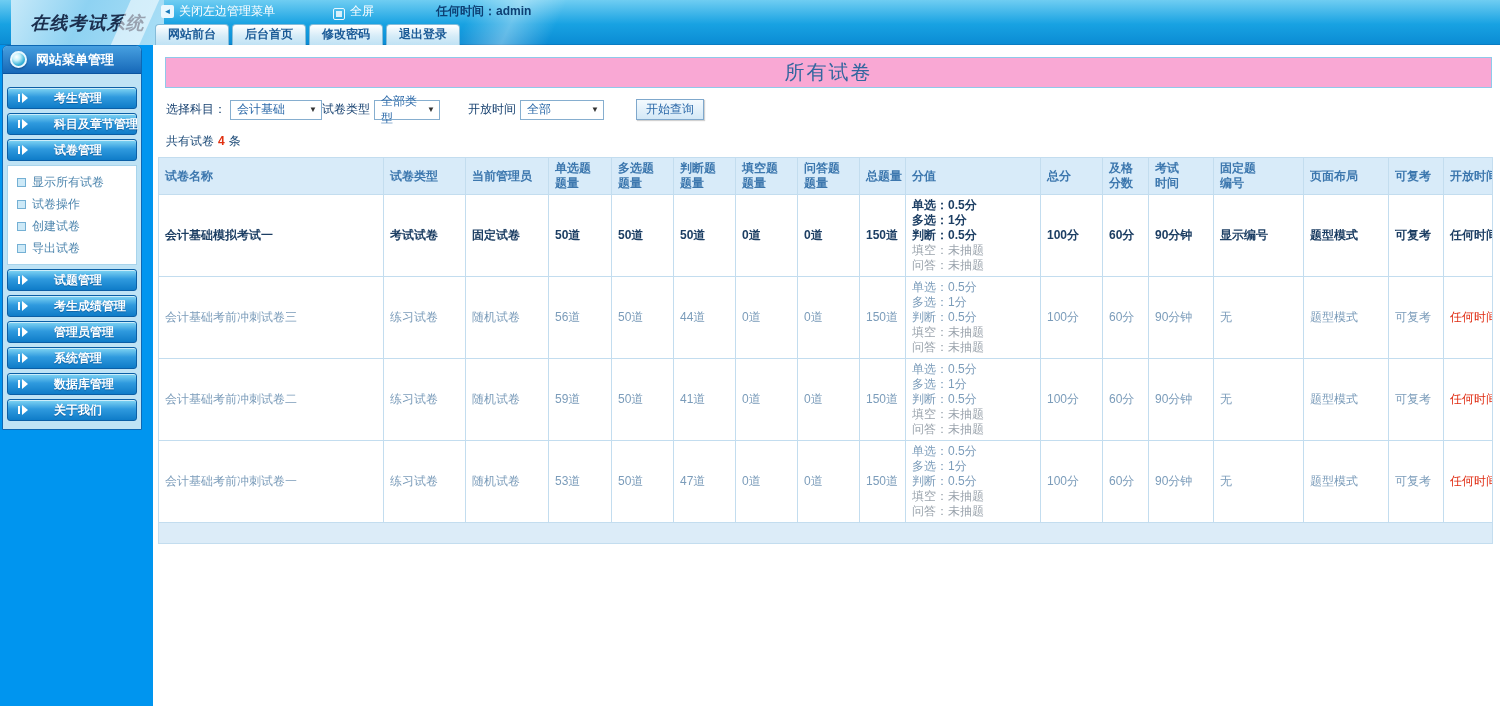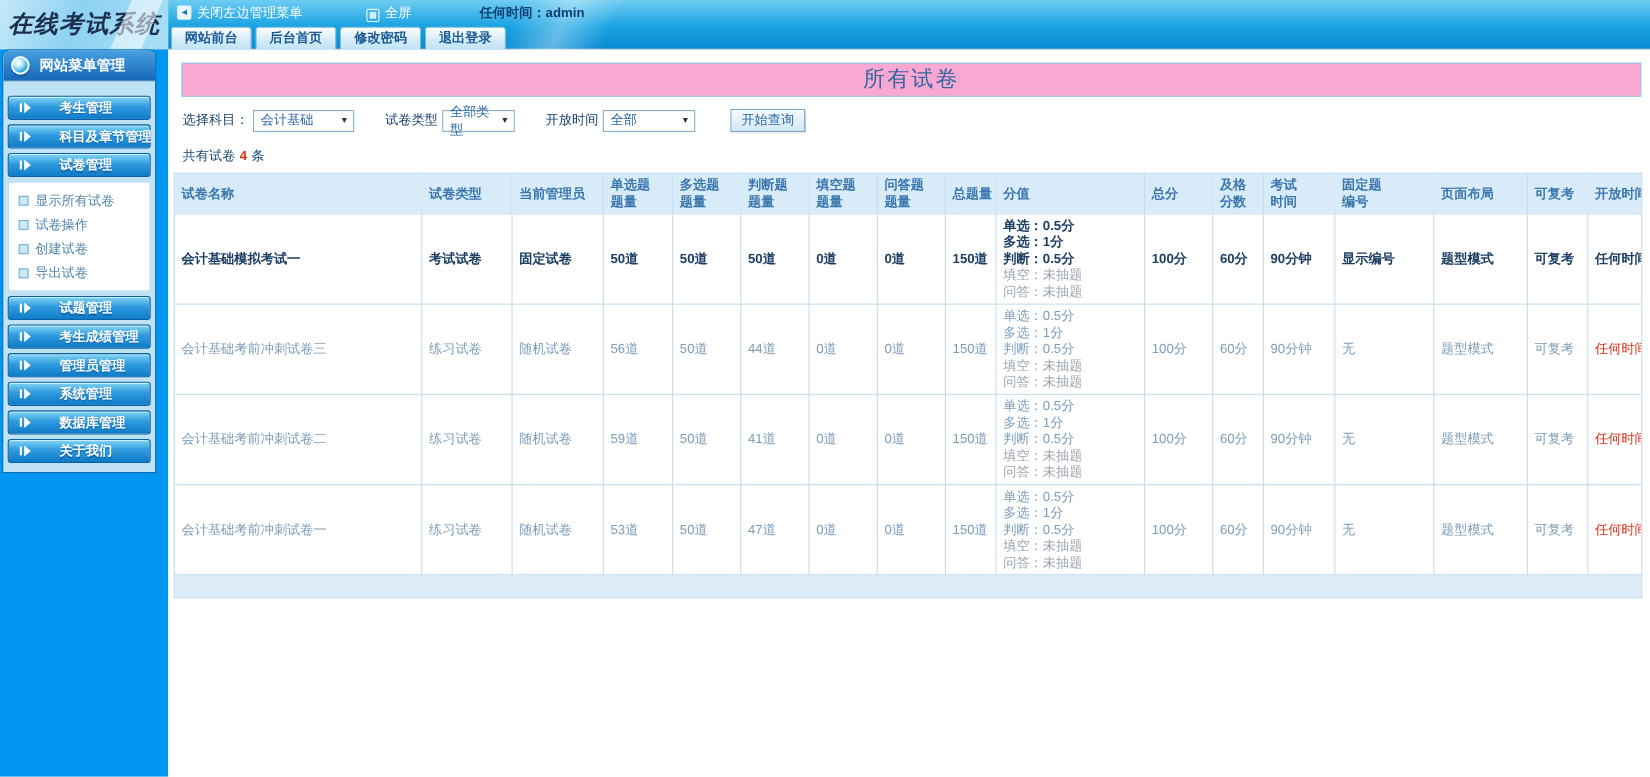--- a/index.html
+++ b/index.html
@@ -8,24 +8,24 @@
     font-family: "Liberation Sans", sans-serif;
     position: relative; background:#fff; overflow:hidden;
   }
   
   .app-header{ position:absolute; left:0; top:0; width:1500px; height:45px;
     background: linear-gradient(180deg,#6fcdf2 0%,#18a2e2 55%,#0b8cd4 100%);
     border-bottom:1px solid #0a7cc2;}
   .app-header::before{ content:""; position:absolute; left:300px; top:-20px; width:420px; height:90px;
     background: linear-gradient(115deg, rgba(255,255,255,0) 40%, rgba(255,255,255,.35) 50%, rgba(255,255,255,0) 60%);
     transform: rotate(0deg); pointer-events:none;}
-  .logo{ position:absolute; left:0; top:0; width:153px; height:45px;
+  .logo{ position:absolute; left:11px; top:0; width:153px; height:45px;
     background: linear-gradient(115deg,#c6e9f9 0%,#8ed2f2 45%,#abdff6 100%);
     text-align:center; line-height:45px; font-family:"DejaVu Serif", serif;
-    font-style:italic; font-weight:bold; font-size:22px; color:#1b2f4e; letter-spacing:1px; overflow:hidden;}
+    font-style:italic; font-weight:bold; font-size:18px; color:#1b2f4e; letter-spacing:1px; overflow:hidden;}
   .logo::after{ content:""; position:absolute; right:18px; top:-18px; width:26px; height:90px;
     background:rgba(255,255,255,.55); transform:rotate(24deg);}
   .topstrip{ position:absolute; left:153px; top:0; right:0; height:22px;
     display:flex; align-items:center; color:#fff; font-size:12px;}
   .menu-toggle{ margin-left:8px; display:flex; align-items:center; gap:5px; cursor:pointer;}
   .box-icon{ width:13px; height:13px; background:#eaf7fe; color:#1576b8; font-size:8px;
     line-height:13px; text-align:center; border-radius:2px; display:inline-block;}
   .fullscreen{ margin-left:58px; display:flex; align-items:flex-end; gap:5px; cursor:pointer;}
   .fs-icon{ width:12px; height:12px; border:1px solid #eaf7fe; border-radius:2px; position:relative; display:inline-block;}
   .fs-icon::after{ content:""; position:absolute; left:2px; top:2px; right:2px; bottom:2px; background:rgba(255,255,255,.8);}
@@ -59,21 +59,21 @@
   .sq-icon{ width:9px; height:9px; background:#cde9f7; border:1px solid #74b0d4; flex:0 0 auto;}
   
   .main{ position:absolute; left:153px; top:45px; right:0; bottom:0; background:#fff;}
   .title-bar{ margin:12px 8px 0 12px; height:31px; background:#f9a8d4; border:1px solid #8fc9ea; text-align:center;}
   .page-title{ line-height:29px; font-size:20px; color:#33679f; letter-spacing:2px;}
   .filters{ margin:11px 0 0 13px; display:flex; align-items:center; font-size:12px; color:#16406f;}
   .flabel{ white-space:nowrap;}
   .select{ height:20px; border:1px solid #86aecf; display:inline-flex; align-items:center;
     justify-content:space-between; padding:0 4px 0 6px; color:#2a68a8; background:#fff; cursor:pointer; margin-left:4px;}
   .select .chev{ font-size:8px; color:#333; margin-left:6px;}
-  .sel-subject{ width:92px; margin-right:28px;}
+  .sel-subject{ width:92px; }
   .sel-type{ width:66px; margin-right:28px;}
   .sel-time{ width:84px;}
   .btn-query{ margin-left:32px; height:21px; padding:0 9px; font-size:12px;
     background:linear-gradient(180deg,#f4fafe,#d3e8f6); border:1px solid #7fa8cc;
     color:#2a68a8; box-shadow:1px 1px 1px rgba(0,0,0,.18); cursor:pointer; font-family:inherit;}
   .summary{ margin:13px 0 7px 13px; font-size:12px; color:#1c4a77;}
   .summary .count{ color:#e03010; padding:0 4px; font-weight:bold;}
   
   table.papers{ margin-left:5px; border-collapse:collapse; table-layout:fixed; width:1334px; font-size:12px;}
   .papers th, .papers td{ border:1px solid #c3ddef; padding:3px 2px 3px 6px; text-align:left; overflow:hidden;}

